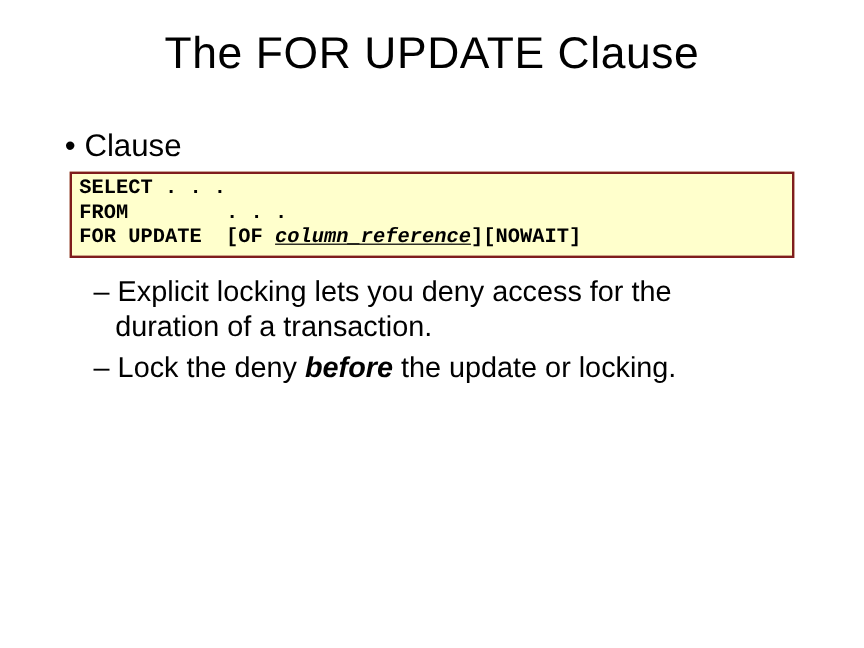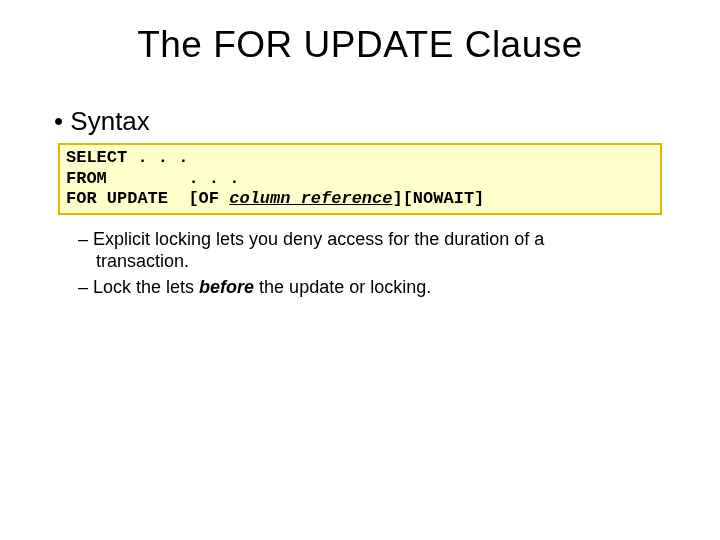--- a/index.html
+++ b/index.html
@@ -23,49 +23,49 @@
     text-align: center;
     margin: 6px 0 40px 0;
     letter-spacing: 0.5px;
   }
   .bullet-l1 {
     font-size: 26px;
     margin: 0 0 6px 14px;
   }
   .code-box {
     margin: 0 18px 14px 18px;
-    border: 2px solid #eab308;
+    border: 2px solid #7f1d1d;
     background: #ffffcc;
     padding: 3px 6px 3px 6px;
     font-family: "Courier New", Courier, monospace;
     font-size: 17px;
     font-weight: bold;
     line-height: 1.22;
     white-space: pre;
   }
   .code-box .ital {
     font-style: italic;
     text-decoration: underline;
   }
   .bullet-l2 {
-    font-size: 18px;
+    font-size: 24px;
     margin: 0 50px 4px 38px;
     text-indent: -18px;
     padding-left: 18px;
     line-height: 1.22;
   }
   .em { font-style: italic; font-weight: bold; }
 </style>
 </head>
 <body>
 
 <div class="slide">
   <div class="title">The FOR UPDATE Clause</div>
 
-  <div class="bullet-l1">• Syntax</div>
+  <div class="bullet-l1">• Clause</div>
 
   <div class="code-box"><span>SELECT . . .</span>
 <span>FROM        . . .</span>
 <span>FOR UPDATE  [OF </span><span class="ital">column_reference</span><span>][NOWAIT]</span></div>
 
   <div class="bullet-l2">– Explicit locking lets you deny access for the duration of a transaction.</div>
-  <div class="bullet-l2"><span>– Lock the lets </span><span class="em">before</span><span> the update or locking.</span></div>
+  <div class="bullet-l2"><span>– Lock the deny </span><span class="em">before</span><span> the update or locking.</span></div>
 </div>
 
 </body></html>

